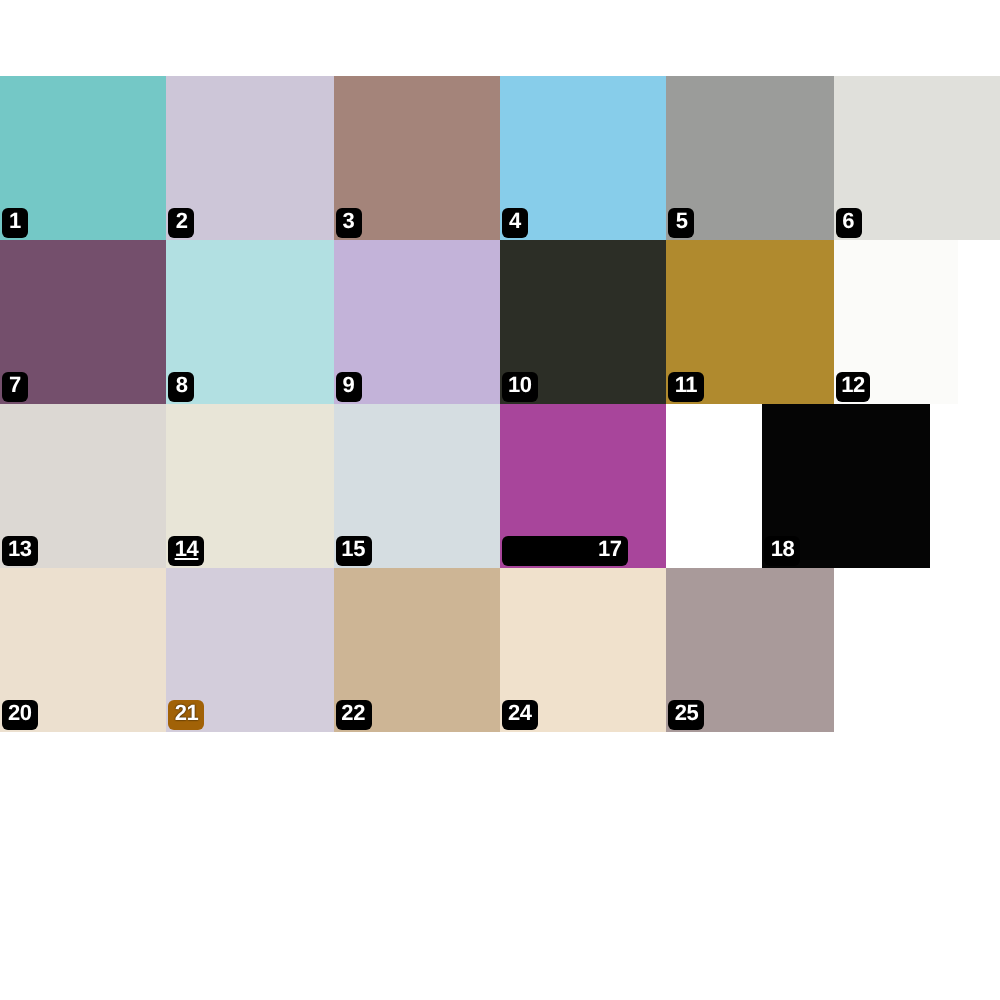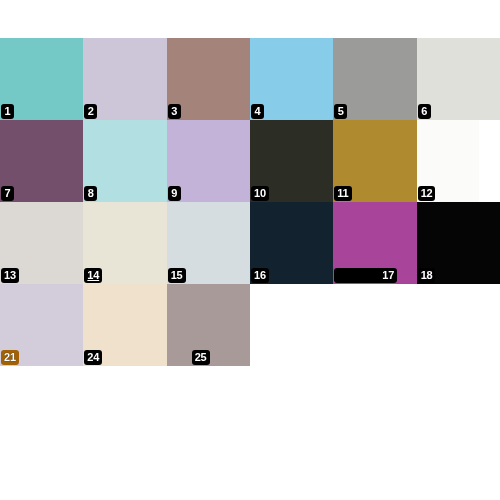--- a/index.html
+++ b/index.html
@@ -131,37 +131,41 @@
       </div>
       <div class="swatch-cell" style="width: 83.3333px; height: 82px;">
         <div class="swatch-fill" style="background: rgb(232, 229, 215);"></div>
         <div class="swatch-badge" style="background: rgb(0, 0, 0); color: rgb(255, 255, 255); text-decoration: underline;">14</div>
       </div>
       <div class="swatch-cell" style="width: 83.3333px; height: 82px;">
         <div class="swatch-fill" style="background: rgb(213, 221, 225);"></div>
         <div class="swatch-badge" style="background: rgb(0, 0, 0); color: rgb(255, 255, 255);">15</div>
       </div>
       <div class="swatch-cell" style="width: 83.3333px; height: 82px;">
-        <div class="swatch-fill" style="background: rgb(18, 35, 47);"></div>
-        <div class="swatch-badge" style="background: rgb(0, 0, 0); color: rgb(255, 255, 255);">16</div>
-      </div>
-      <div class="swatch-cell" style="width: 83.3333px; height: 82px;">
         <div class="swatch-fill" style="background: rgb(168, 69, 155);"></div>
         <div class="swatch-badge" style="background: rgb(0, 0, 0); color: rgb(255, 255, 255); padding-left: 48px;">17</div>
       </div>
-      <div class="swatch-cell" style="width: 83.3333px; height: 82px;">
+      <div class="swatch-cell" style="width: 83.3333px; height: 82px; margin-left: 48px;">
         <div class="swatch-fill" style="background: rgb(5, 5, 5);"></div>
         <div class="swatch-badge" style="background: rgb(0, 0, 0); color: rgb(255, 255, 255);">18</div>
       </div>
       <div class="swatch-cell" style="width: 83.3333px; height: 82px;">
+        <div class="swatch-fill" style="background: rgb(236, 224, 207);"></div>
+        <div class="swatch-badge" style="background: rgb(0, 0, 0); color: rgb(255, 255, 255);">20</div>
+      </div>
+      <div class="swatch-cell" style="width: 83.3333px; height: 82px;">
         <div class="swatch-fill" style="background: rgb(211, 205, 219);"></div>
         <div class="swatch-badge" style="background: #a16207; color: rgb(255, 255, 255);">21</div>
+      </div>
+      <div class="swatch-cell" style="width: 83.3333px; height: 82px;">
+        <div class="swatch-fill" style="background: rgb(205, 181, 149);"></div>
+        <div class="swatch-badge" style="background: rgb(0, 0, 0); color: rgb(255, 255, 255);">22</div>
       </div>
       <div class="swatch-cell" style="width: 83.3333px; height: 82px;">
         <div class="swatch-fill" style="background: rgb(240, 225, 204);"></div>
         <div class="swatch-badge" style="background: rgb(0, 0, 0); color: rgb(255, 255, 255);">24</div>
       </div>
       <div class="swatch-cell" style="width: 83.3333px; height: 82px;">
         <div class="swatch-fill" style="background: rgb(169, 154, 154);"></div>
-        <div class="swatch-badge" style="background: rgb(0, 0, 0); color: rgb(255, 255, 255); margin-left: 24px;">25</div>
+        <div class="swatch-badge" style="background: rgb(0, 0, 0); color: rgb(255, 255, 255);">25</div>
       </div>
     </div>
 </div>
 
 </body></html>

